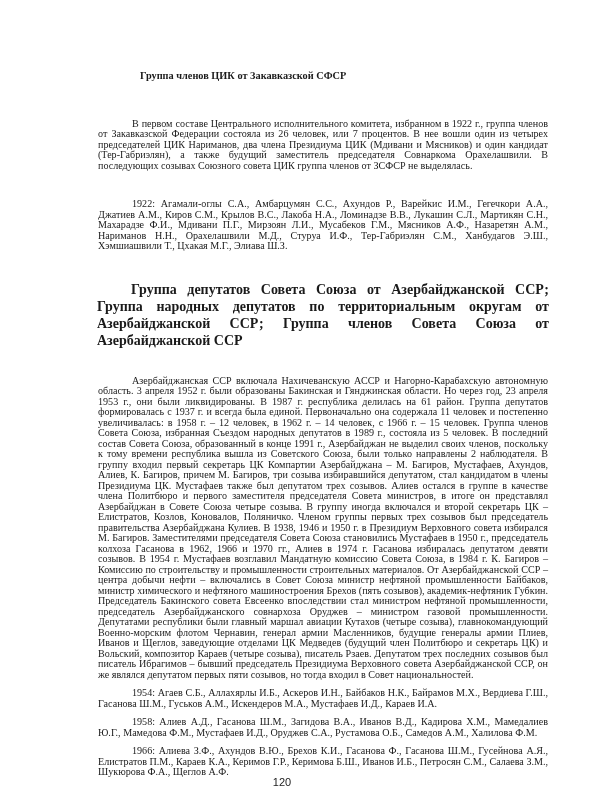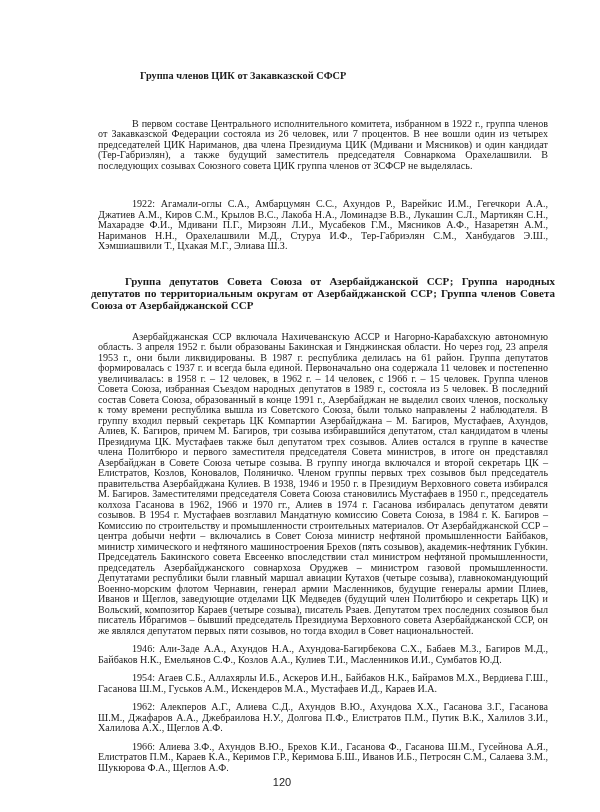--- a/index.html
+++ b/index.html
@@ -11,38 +11,37 @@
     position: absolute; left: 90px; top: 55px; width: 466px;
     font-size: 10.1px; line-height: 10.5px; text-align: justify;
   }
   .heading {
     font-weight: bold; font-size: 10.3px; text-indent: 34px; margin: 16px;
   }
   .p { margin: 8px; text-indent: 34px; }
   .gap-a { height: 13px; }
   .gap-b { height: 12px; }
   .gap-c { height: 14px; }
-  .heading2 { font-weight: bold; font-size: 11px; text-indent: 34px; margin: 1px; line-height: 12px; }
+  .heading2 { font-weight: bold; font-size: 14px; text-indent: 34px; margin: 7px; line-height: 17px; }
   .page-number {
     position: absolute; left: 0; width: 564px; top: 776px;
     text-align: center; font-family: "Liberation Sans", sans-serif; font-size: 11px; color: #222;
   }
 </style>
 </head>
 <body>
 
 <div class="page">
   <p class="heading">Группа членов ЦИК от Закавказской СФСР</p>
   <div class="gap-a"></div>
   <p class="p">В первом составе Центрального исполнительного комитета, избранном в 1922 г., группа членов от Закавказской Федерации состояла из 26 человек, или 7 процентов. В нее вошли один из четырех председателей ЦИК Нариманов, два члена Президиума ЦИК (Мдивани и Мясников) и один кандидат (Тер-Габриэлян), а также будущий заместитель председателя Совнаркома Орахелашвили. В последующих созывах Союзного совета ЦИК группа членов от ЗСФСР не выделялась.</p>
   <div class="gap-b"></div>
   <p class="p">1922: Агамали-оглы С.А., Амбарцумян С.С., Ахундов Р., Варейкис И.М., Гегечкори А.А., Джатиев А.М., Киров С.М., Крылов В.С., Лакоба Н.А., Ломинадзе В.В., Лукашин С.Л., Мартикян С.Н., Махарадзе Ф.И., Мдивани П.Г., Мирзоян Л.И., Мусабеков Г.М., Мясников А.Ф., Назаретян А.М., Нариманов Н.Н., Орахелашвили М.Д., Стуруа И.Ф., Тер-Габриэлян С.М., Ханбудагов Э.Ш., Хэмшиашвили Т., Цхакая М.Г., Элиава Ш.З.</p>
   <div class="gap-c"></div>
   <p class="heading2">Группа депутатов Совета Союза от Азербайджанской ССР; Группа народных депутатов по территориальным округам от Азербайджанской ССР; Группа членов Совета Союза от Азербайджанской ССР</p>
   <div class="gap-b"></div>
   <p class="p">Азербайджанская ССР включала Нахичеванскую АССР и Нагорно-Карабахскую автономную область. 3 апреля 1952 г. были образованы Бакинская и Гянджинская области. Но через год, 23 апреля 1953 г., они были ликвидированы. В 1987 г. республика делилась на 61 район. Группа депутатов формировалась с 1937 г. и всегда была единой. Первоначально она содержала 11 человек и постепенно увеличивалась: в 1958 г. – 12 человек, в 1962 г. – 14 человек, с 1966 г. – 15 человек. Группа членов Совета Союза, избранная Съездом народных депутатов в 1989 г., состояла из 5 человек. В последний состав Совета Союза, образованный в конце 1991 г., Азербайджан не выделил своих членов, поскольку к тому времени республика вышла из Советского Союза, были только направлены 2 наблюдателя. В группу входил первый секретарь ЦК Компартии Азербайджана – М. Багиров, Мустафаев, Ахундов, Алиев, К. Багиров, причем М. Багиров, три созыва избиравшийся депутатом, стал кандидатом в члены Президиума ЦК. Мустафаев также был депутатом трех созывов. Алиев остался в группе в качестве члена Политбюро и первого заместителя председателя Совета министров, в итоге он представлял Азербайджан в Совете Союза четыре созыва. В группу иногда включался и второй секретарь ЦК – Елистратов, Козлов, Коновалов, Поляничко. Членом группы первых трех созывов был председатель правительства Азербайджана Кулиев. В 1938, 1946 и 1950 г. в Президиум Верховного совета избирался М. Багиров. Заместителями председателя Совета Союза становились Мустафаев в 1950 г., председатель колхоза Гасанова в 1962, 1966 и 1970 гг., Алиев в 1974 г. Гасанова избиралась депутатом девяти созывов. В 1954 г. Мустафаев возглавил Мандатную комиссию Совета Союза, в 1984 г. К. Багиров – Комиссию по строительству и промышленности строительных материалов. От Азербайджанской ССР – центра добычи нефти – включались в Совет Союза министр нефтяной промышленности Байбаков, министр химического и нефтяного машиностроения Брехов (пять созывов), академик-нефтяник Губкин. Председатель Бакинского совета Евсеенко впоследствии стал министром нефтяной промышленности, председатель Азербайджанского совнархоза Оруджев – министром газовой промышленности. Депутатами республики были главный маршал авиации Кутахов (четыре созыва), главнокомандующий Военно-морским флотом Чернавин, генерал армии Масленников, будущие генералы армии Плиев, Иванов и Щеглов, заведующие отделами ЦК Медведев (будущий член Политбюро и секретарь ЦК) и Вольский, композитор Караев (четыре созыва), писатель Рзаев. Депутатом трех последних созывов был писатель Ибрагимов – бывший председатель Президиума Верховного совета Азербайджанской ССР, он же являлся депутатом первых пяти созывов, но тогда входил в Совет национальностей.</p>
-  <p class="p">1946: Али-Заде А.А., Ахундов Н.А., Ахундова-Багирбекова С.Х., Бабаев М.З., Багиров М.Д., Байбаков Н.К., Емельянов С.Ф., Козлов А.А., Кулиев Т.И., Масленников И.И., Сумбатов Ю.Д.</p>
   <p class="p">1954: Агаев С.Б., Аллахярлы И.Б., Аскеров И.Н., Байбаков Н.К., Байрамов М.Х., Вердиева Г.Ш., Гасанова Ш.М., Гуськов А.М., Искендеров М.А., Мустафаев И.Д., Караев И.А.</p>
-  <p class="p">1962: Алекперов А.Г., Алиева С.Д., Ахундов В.Ю., Ахундова Х.Х., Гасанова З.Г., Гасанова Ш.М., Джафаров А.А., Джебраилова Н.У., Долгова П.Ф., Елистратов П.М., Путик В.К., Халилов З.И., Халилова А.Х., Щеглов А.Ф.</p>
+  <p class="p">1958: Алиев А.Д., Гасанова Ш.М., Загидова В.А., Иванов В.Д., Кадирова Х.М., Мамедалиев Ю.Г., Мамедова Ф.М., Мустафаев И.Д., Оруджев С.А., Рустамова О.Б., Самедов А.М., Халилова Ф.М.</p>
   <p class="p">1966: Алиева З.Ф., Ахундов В.Ю., Брехов К.И., Гасанова Ф., Гасанова Ш.М., Гусейнова А.Я., Елистратов П.М., Караев К.А., Керимов Г.Р., Керимова Б.Ш., Иванов И.Б., Петросян С.М., Салаева З.М., Шукюрова Ф.А., Щеглов А.Ф.</p>
 </div>
 
 <div class="page-number">120</div>
 
 </body></html>

